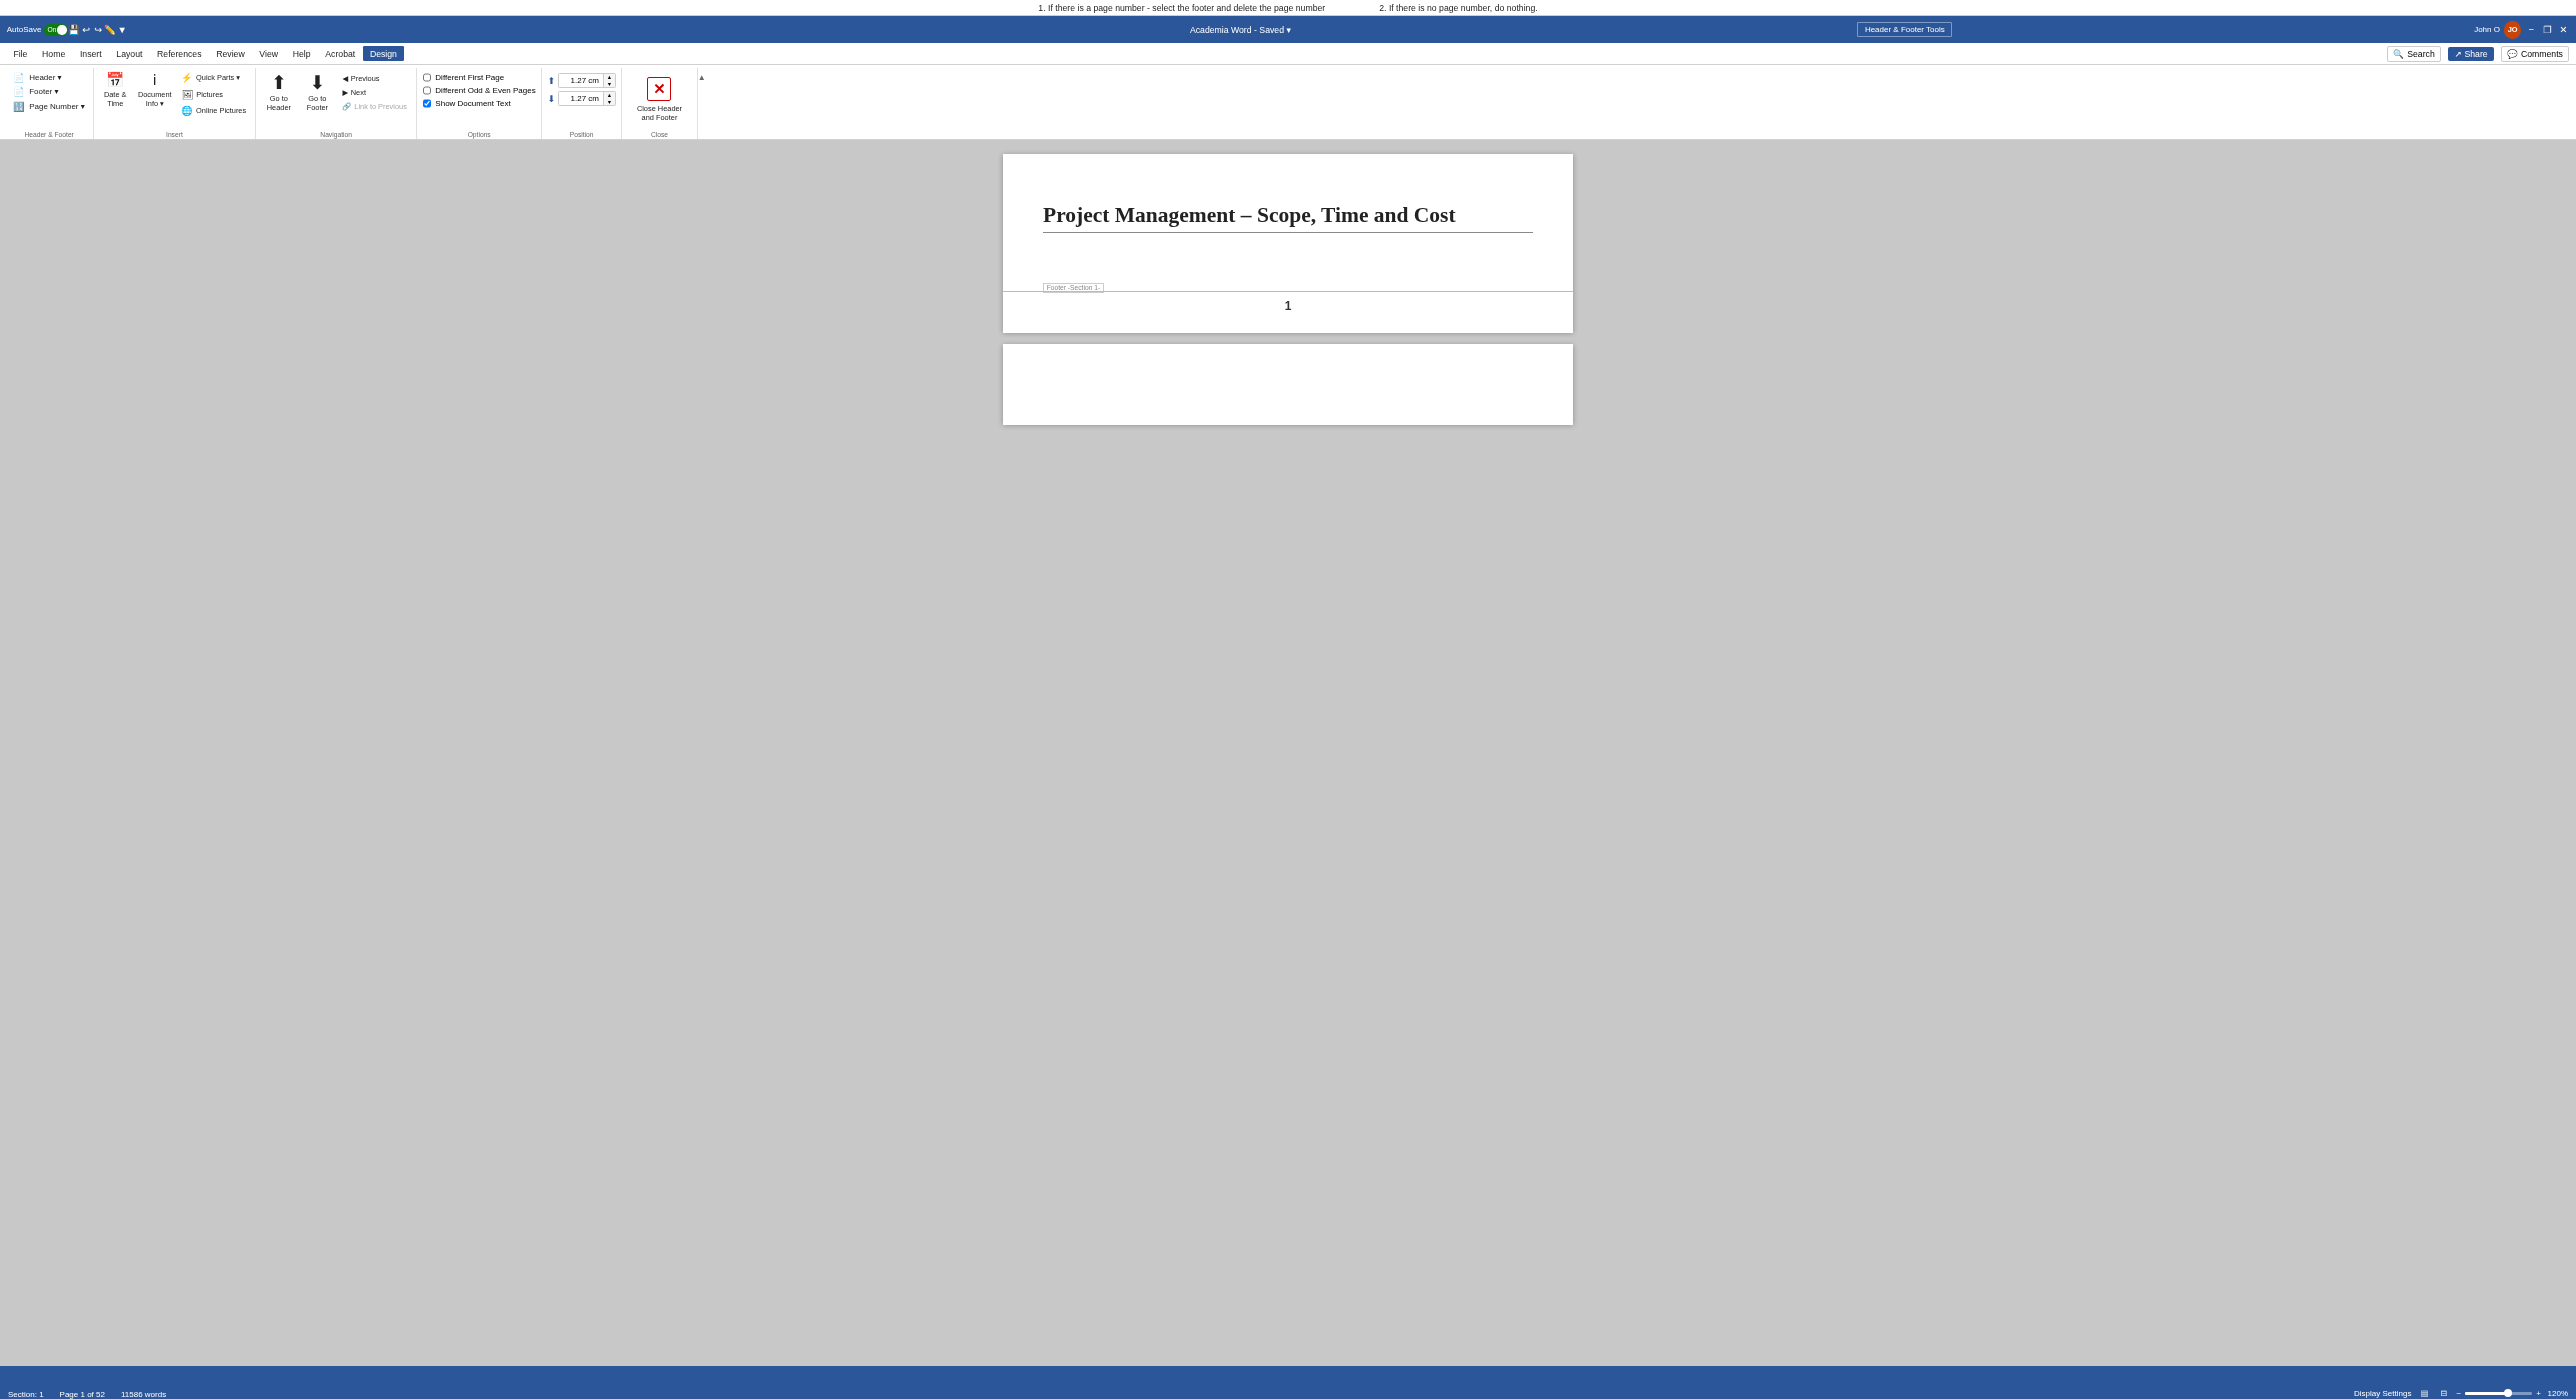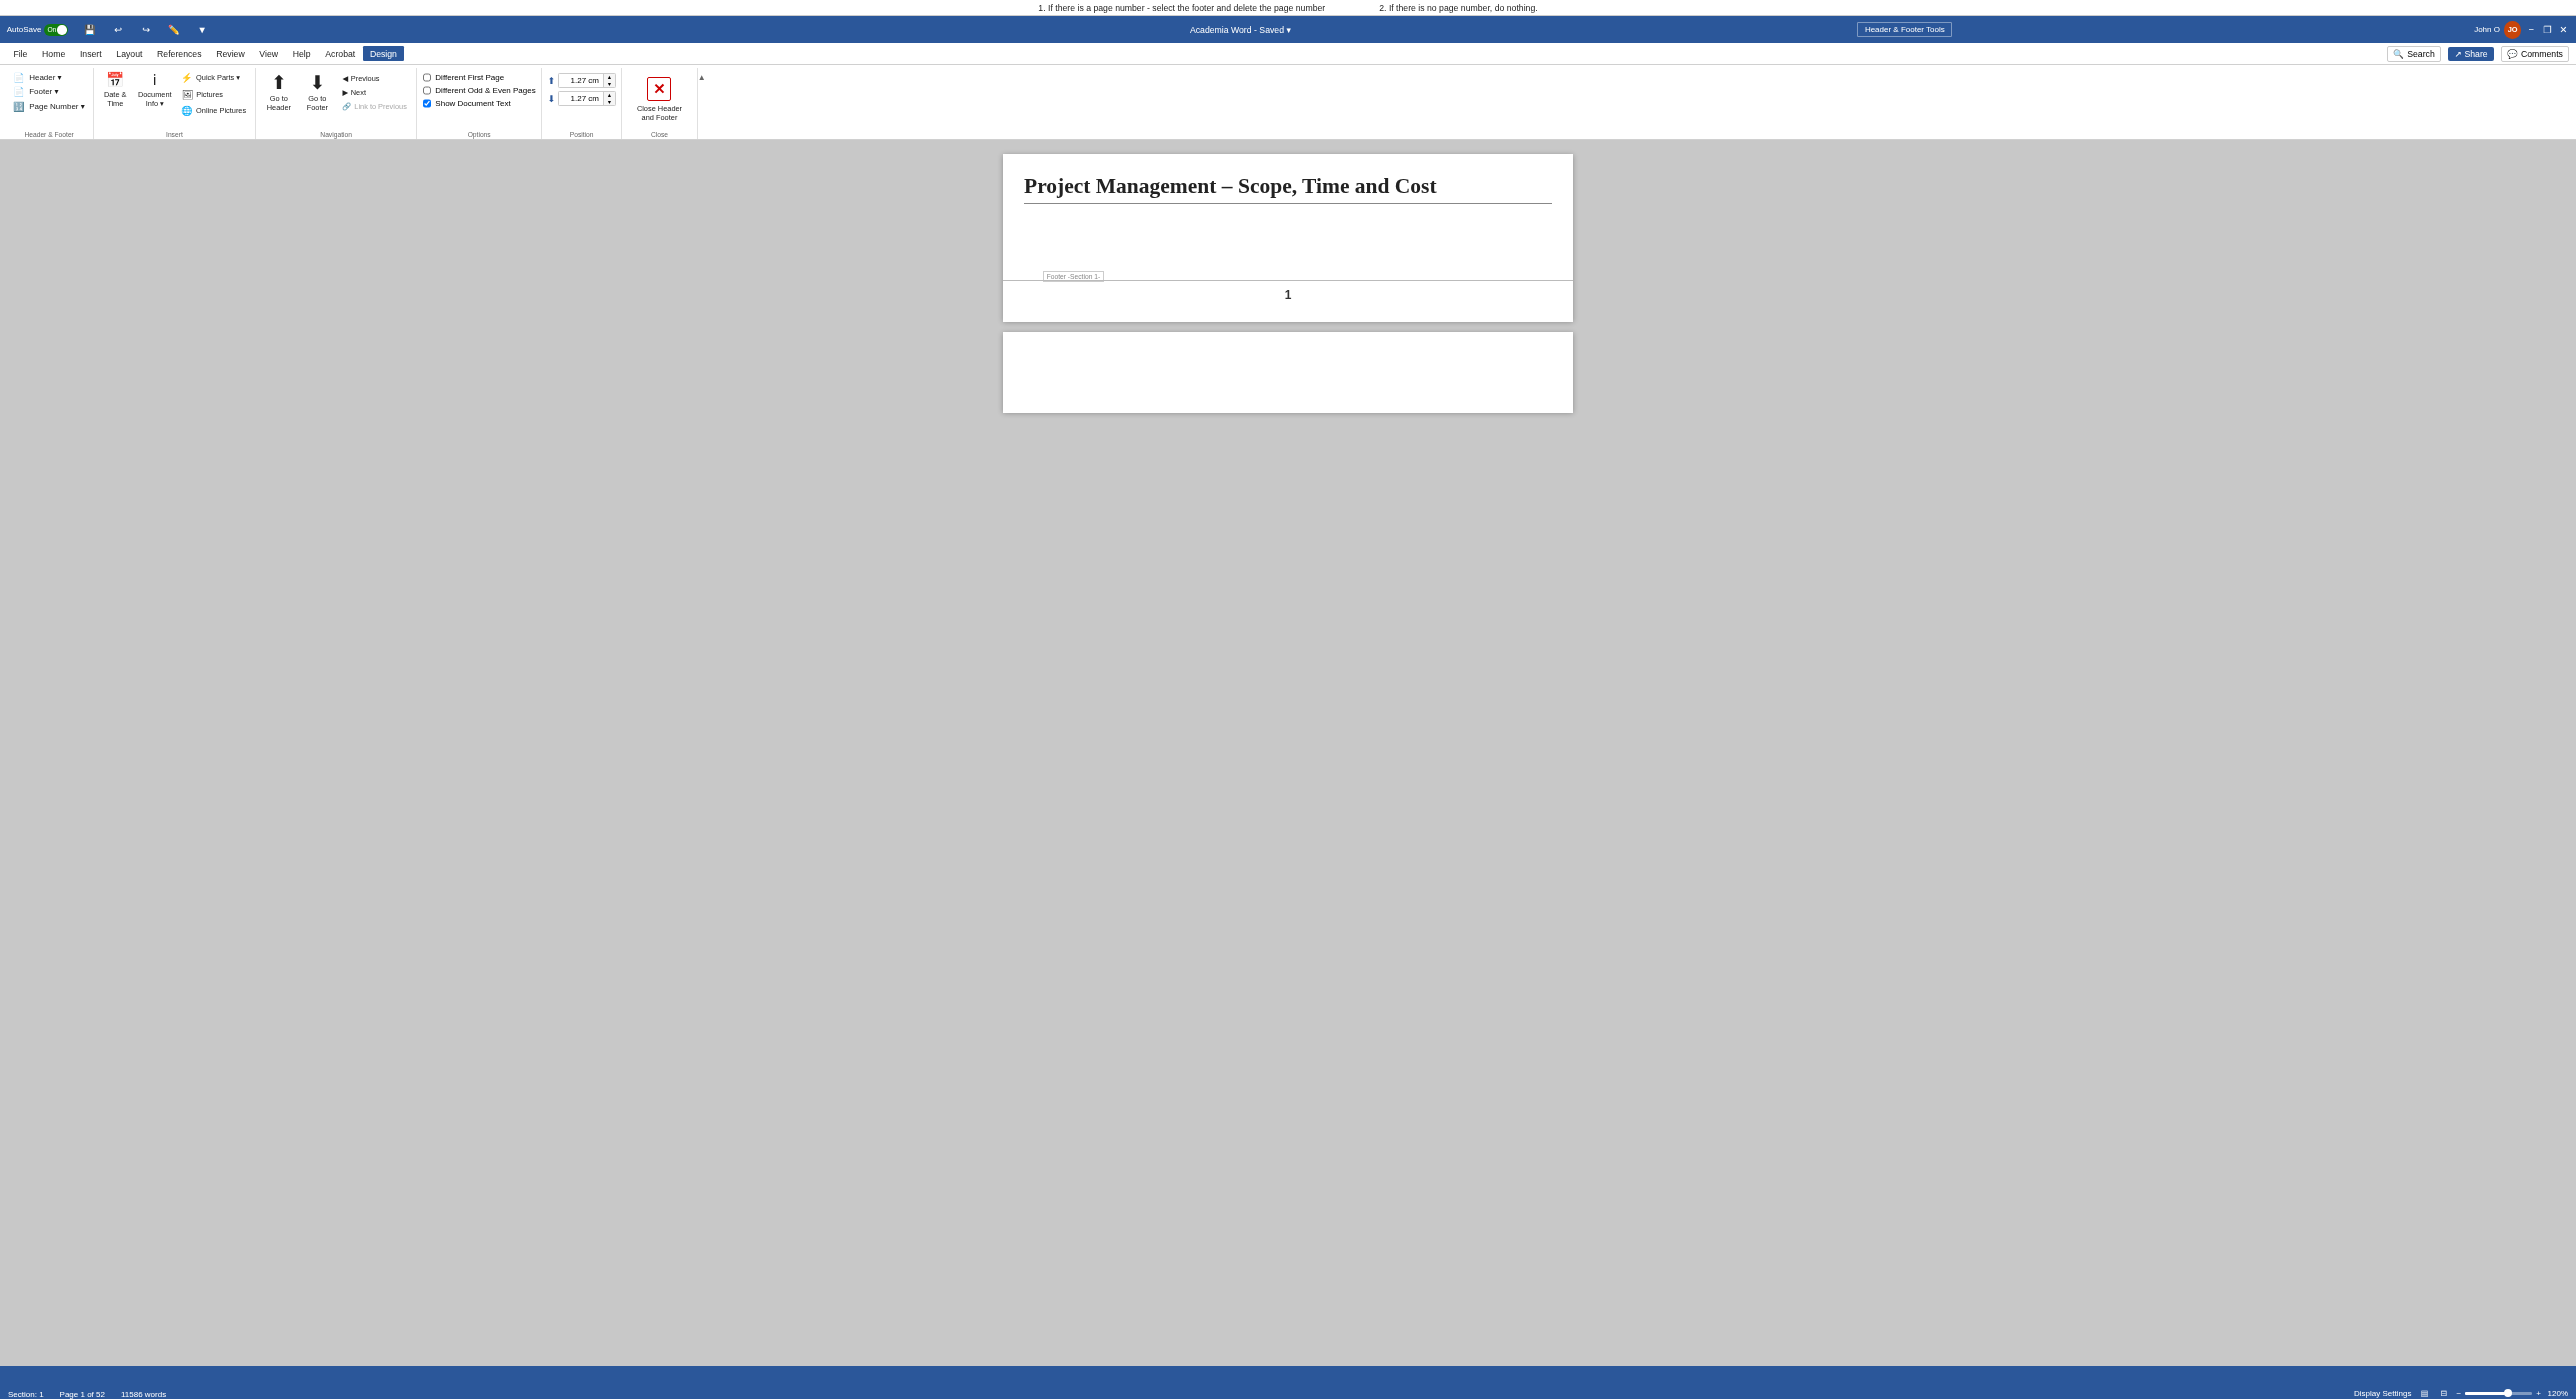--- a/index.html
+++ b/index.html
@@ -22,21 +22,21 @@
       background: #2b579a;
       display: flex;
       align-items: center;
       height: 27px;
       padding: 0 6.7px;
       color: white;
     }
     #title-bar .left-controls {
       display: flex;
       align-items: center;
-      gap: 16px;
+      gap: 0;
       flex: 1;
     }
     #autosave-toggle {
       display: flex;
       align-items: center;
       gap: 2.7px;
       font-size: 8px;
     }
     #autosave-toggle .toggle-pill {
       background: #107c10;
@@ -405,21 +405,22 @@
     .page {
       background: white;
       width: 570px;
       min-height: 201px;
       box-shadow: 0 1.3px 5.4px rgba(0,0,0,0.3);
       margin-bottom: 10.7px;
       position: relative;
     }
 
     .page-content {
-      padding: 20px 21px;
+      padding: 20px 40px;
+      margin-top: 29px;
     }
 
     .doc-title-text {
       font-size: 21.5px;
       font-weight: bold;
       color: #222;
       border-bottom: 1.3px solid #888;
       padding-bottom: 4px;
       margin-bottom: 13.4px;
       font-family: 'Times New Roman', serif;

